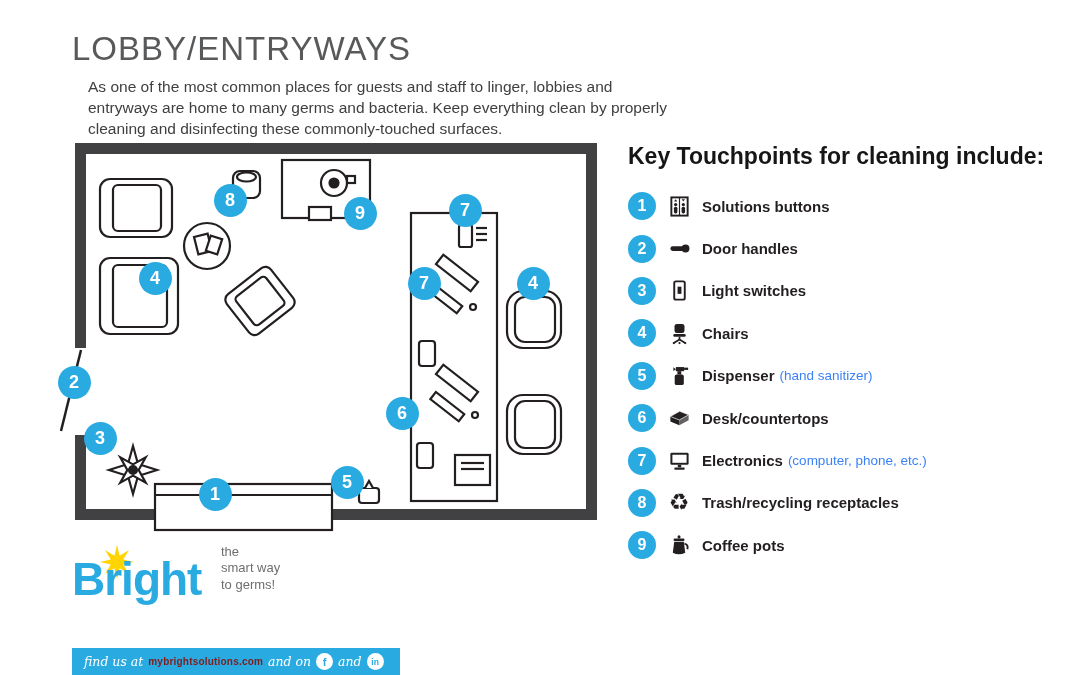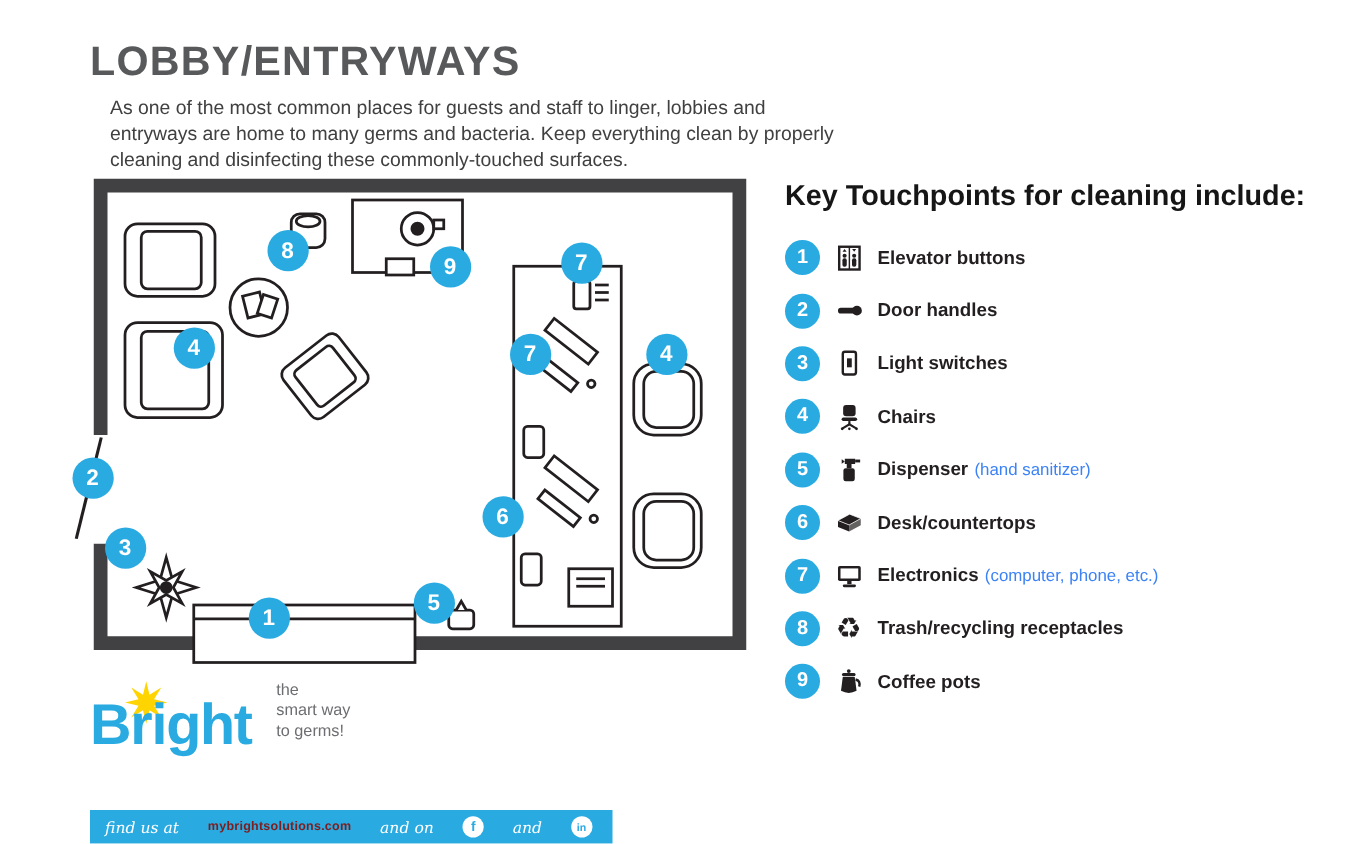--- a/index.html
+++ b/index.html
@@ -1,20 +1,20 @@
 <!DOCTYPE html>
 <html><head>
 <meta charset="utf-8">
 <style>
   html,body { margin:0; padding:0; background:#fff; }
   .page { position:relative; width:1080px; height:675px; background:#fff; overflow:hidden;
           font-family:"Liberation Sans", sans-serif; color:#231F20; }
 
   
-  .title { position:absolute; left:72px; top:8px; font-size:33px; font-weight:700;
+  .title { position:absolute; left:72px; top:8px; font-size:33px; font-weight:400;
            letter-spacing:1px; color:var(--gray,#58595B); }
   .desc  { position:absolute; left:88px; top:60px; width:582px; font-size:15.5px;
            line-height:1.38; color:#404041; }
 
   
   .floorplan { position:absolute; left:75px; top:143px; width:522px; height:377px; }
   .plan-svg  { position:absolute; left:0; top:0; overflow:visible; }
   .plan-marker { position:absolute; width:33px; height:33px; border-radius:50%;
                  background:var(--accent,#29ABE2); color:#fff; font-weight:700; font-size:18px;
                  display:flex; align-items:center; justify-content:center; }
@@ -36,21 +36,21 @@
   .brand-name1 { position:absolute; left:72px; top:556px; font-size:46px; font-weight:800;
                  letter-spacing:-1px; color:var(--accent,#29ABE2); line-height:1; }
   .brand-tagline { position:absolute; left:221px; top:544px; font-size:13px; line-height:1.25;
                    color:#6D6E71; font-weight:400; }
   .brand-name2 { position:absolute; left:72px; top:599px; font-size:46px; font-weight:800;
                  letter-spacing:-1px; color:var(--yellow,#FFD400); line-height:1; }
   .regmark { font-size:13px; vertical-align:20px; color:var(--yellow,#FFD400); font-weight:700; }
 
   
   .footer-bar { position:absolute; left:72px; top:648px; height:27px; background:var(--accent,#29ABE2);
-                display:flex; align-items:center; gap:23px; padding:0 16px 0 12px; }
+                display:flex; align-items:center; gap:5px; padding:0 16px 0 12px; }
   .script { font-family:"DejaVu Serif", serif; font-style:italic; color:#fff; font-size:12.5px; }
   .site { color:#7f1d1d; font-weight:700; font-size:10px; letter-spacing:.2px; }
   .social-dot { width:17px; height:17px; border-radius:50%; background:#fff; color:var(--accent,#29ABE2);
                 font-weight:700; display:flex; align-items:center; justify-content:center; }
   .social-f { font-size:11px; } .social-in { font-size:8.5px; }
 </style>
 </head>
 <body>
 
 <div class="page" style="--accent: #29ABE2; --yellow: #FFD400; --gray: #58595B; --ink: #231F20;">
@@ -154,21 +154,21 @@
           <rect x="3.5" y="2.5" width="17" height="19" fill="none" stroke="#231F20" stroke-width="2"></rect>
           <line x1="12" y1="2.5" x2="12" y2="21.5" stroke="#231F20" stroke-width="1.2"></line>
           <path d="M8 4.4 l1.7 2.3 h-3.4 Z" fill="#231F20"></path>
           <path d="M16 6.7 l1.7 -2.3 h-3.4 Z" fill="#231F20"></path>
           <circle cx="8" cy="10" r="1.7" fill="#231F20"></circle>
           <rect x="6.2" y="12.2" width="3.6" height="7" rx="1.6" fill="#231F20"></rect>
           <circle cx="16" cy="10" r="1.7" fill="#231F20"></circle>
           <rect x="14.2" y="12.2" width="3.6" height="7" rx="1.6" fill="#231F20"></rect>
         </svg>
       </span>
-      <span class="legend-label">Elevator buttons</span>
+      <span class="legend-label">Solutions buttons</span>
       <span class="legend-note"></span>
     </div>
 
     <div class="legend-row">
       <span class="badge">2</span>
       <span class="legend-icon">
         <svg viewBox="0 0 24 24" width="23" height="23">
           <circle cx="18.3" cy="12" r="4.1" fill="#231F20"></circle>
           <rect x="2.5" y="9.7" width="15.5" height="4.8" rx="2.4" fill="#231F20"></rect>
         </svg>

